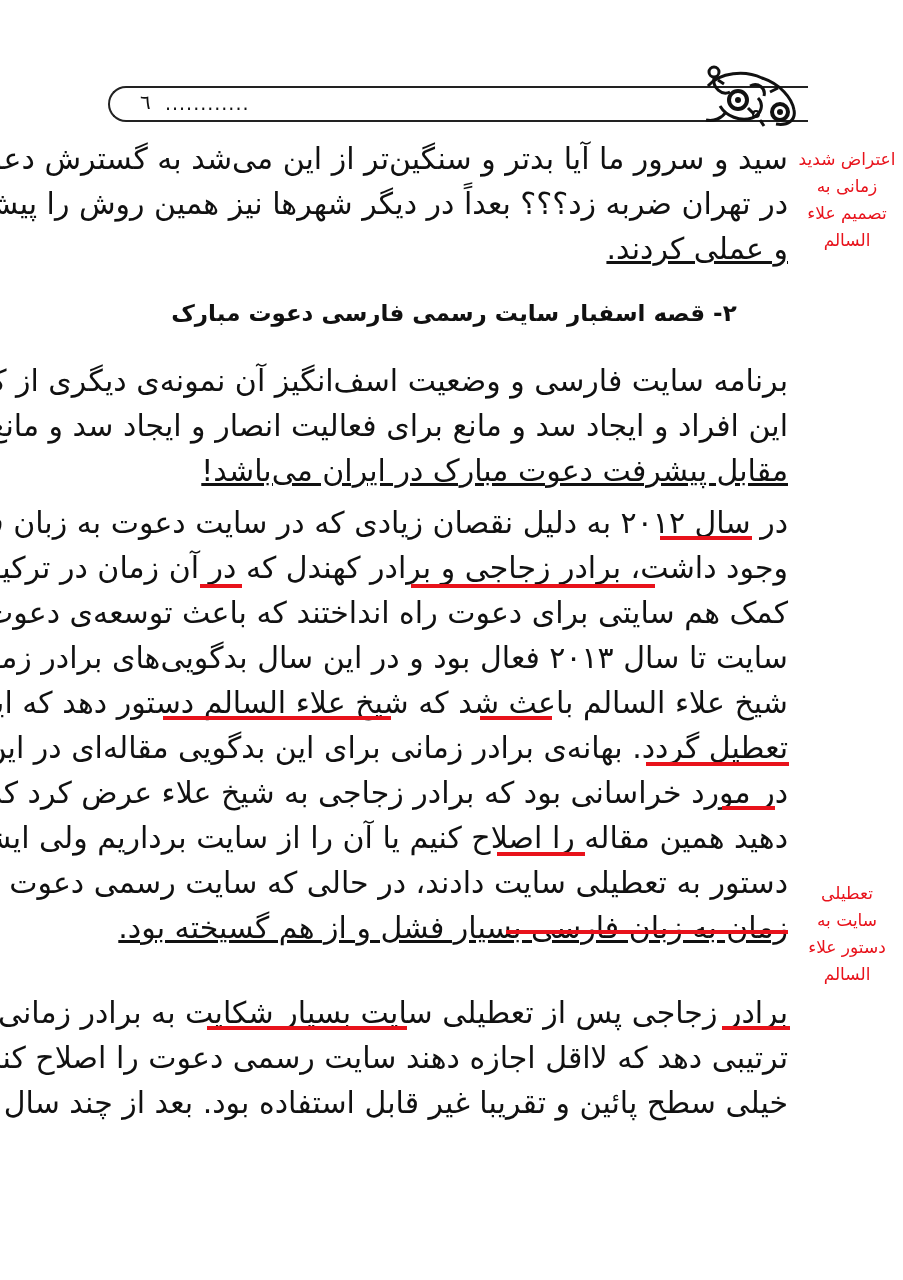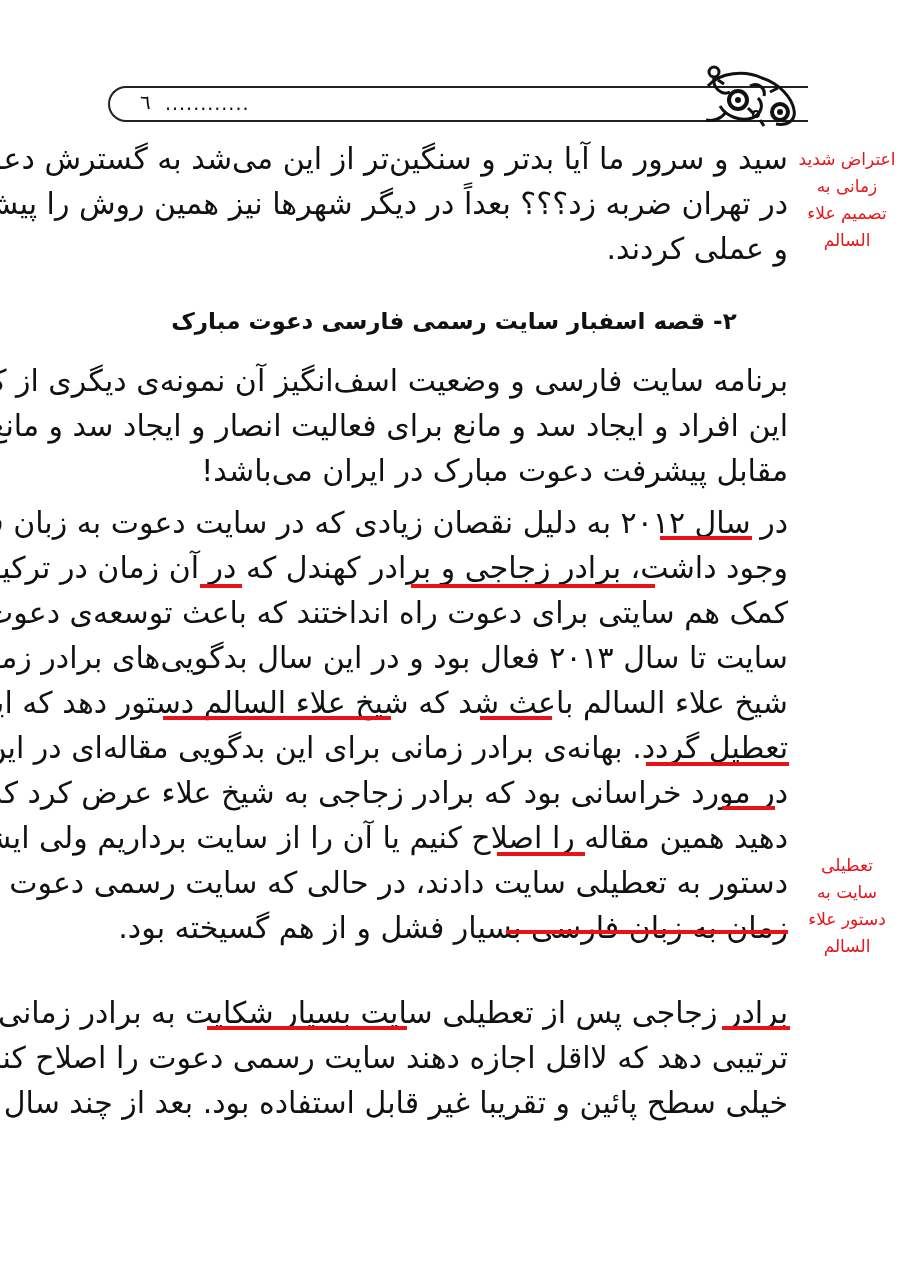--- a/index.html
+++ b/index.html
@@ -87,26 +87,27 @@
     .line {
       display: block;
       height: 45px;
       white-space: nowrap;
       text-align: justify;
       text-align-last: justify;
       position: relative;
     }
     .line.last {
       text-align-last: right;
+      text-decoration: underline;
     }
     .section-title {
       position: absolute;
       left: 120px;
       width: 668px;
-      top: 308px;
+      top: 300px;
       direction: rtl;
       text-align: center;
       font-size: 23px;
       font-weight: bold;
     }
     .u {
       position: absolute;
       height: 4px;
       background: #e8121b;
     }
@@ -170,21 +171,21 @@
     <span class="line">کمک هم سایتی برای دعوت راه انداختند که باعث توسعه‌ی دعوت در</span>
     <span class="line">سایت تا سال ۲۰۱۳ فعال بود و در این سال بدگویی‌های برادر زمانی نزد</span>
     <span class="line">شیخ علاء السالم باعث شد که شیخ علاء السالم دستور دهد که این سایت</span>
     <span class="line">تعطیل گردد. بهانه‌ی برادر زمانی برای این بدگویی مقاله‌ای در این سایت</span>
     <span class="line">در مورد خراسانی بود که برادر زجاجی به شیخ علاء عرض کرد که اگر اجازه</span>
     <span class="line">دهید همین مقاله را اصلاح کنیم یا آن را از سایت برداریم ولی ایشان</span>
     <span class="line">دستور به تعطیلی سایت دادند، در حالی که سایت رسمی دعوت در آن</span>
     <span class="line last">زمان به زبان فارسی بسیار فشل و از هم گسیخته بود.</span>
   </div>
 
-  <div class="margin-note" style="left:792px; top:852px;">
+  <div class="margin-note" style="left:792px; top:880px;">
     <div>تعطیلی</div>
     <div>سایت به</div>
     <div>دستور علاء</div>
     <div>السالم</div>
   </div>
 
   <div class="col" style="top:990px;">
     <span class="line">برادر زجاجی پس از تعطیلی سایت بسیار شکایت به برادر زمانی بردند تا</span>
     <span class="line">ترتیبی دهد که لااقل اجازه دهند سایت رسمی دعوت را اصلاح کنند چون</span>
     <span class="line">خیلی سطح پائین و تقریبا غیر قابل استفاده بود. بعد از چند سال برادر</span>

